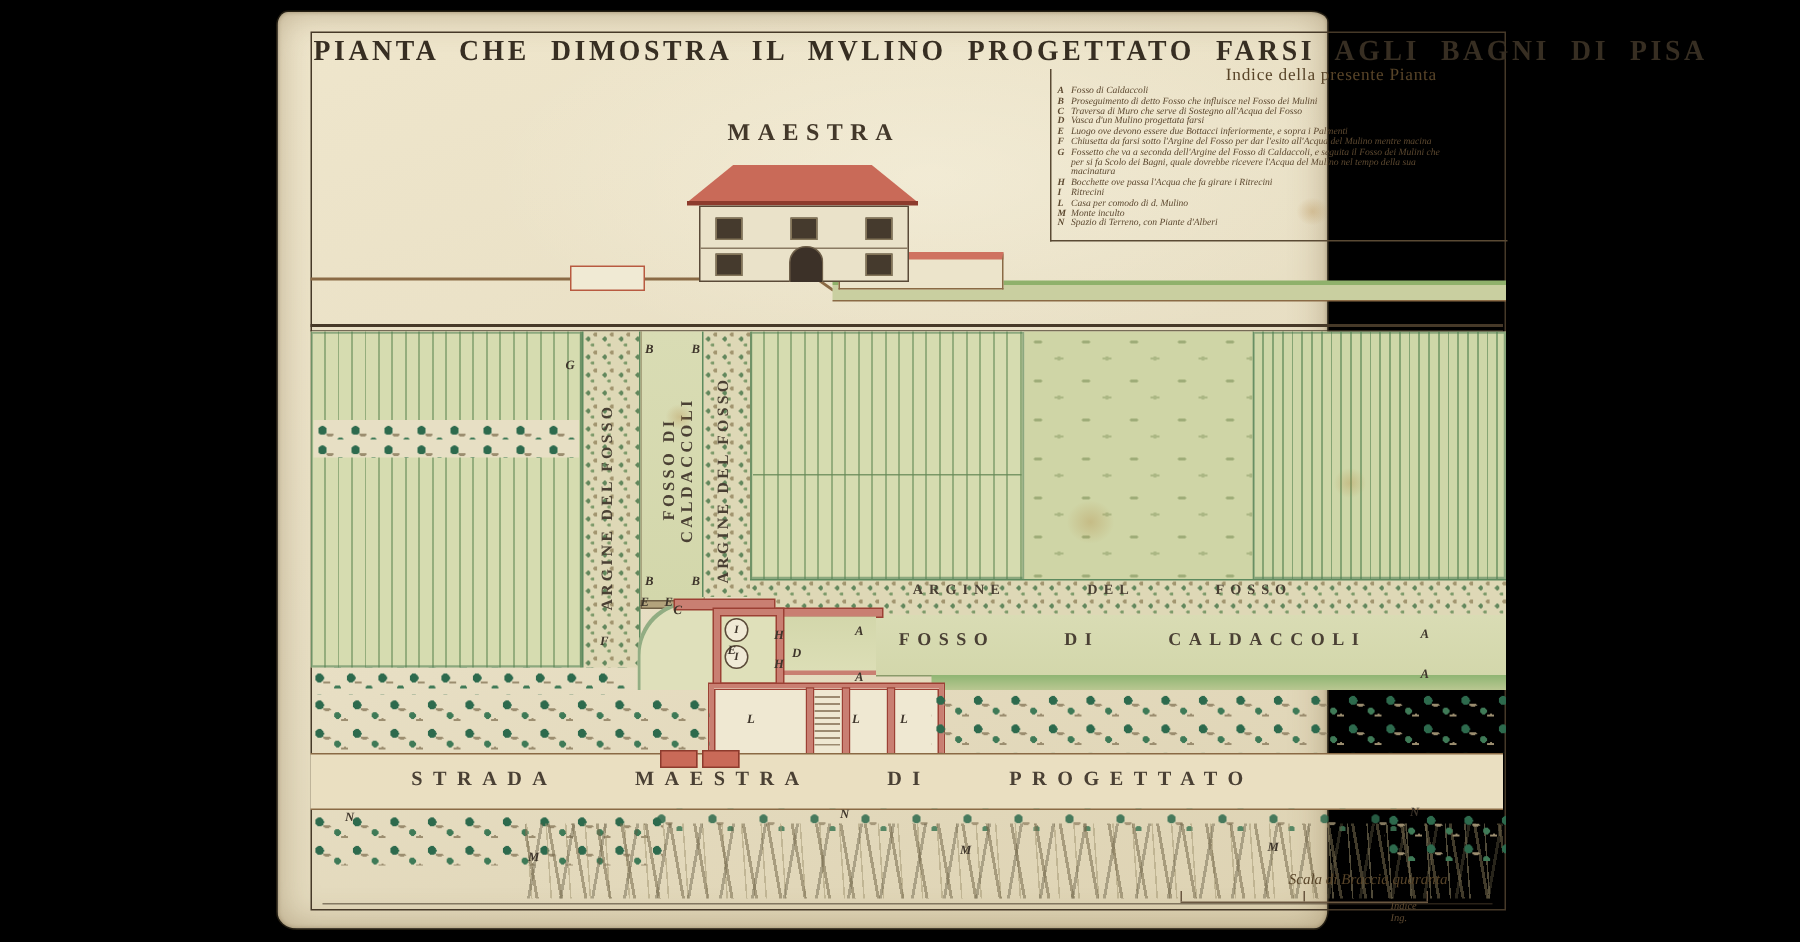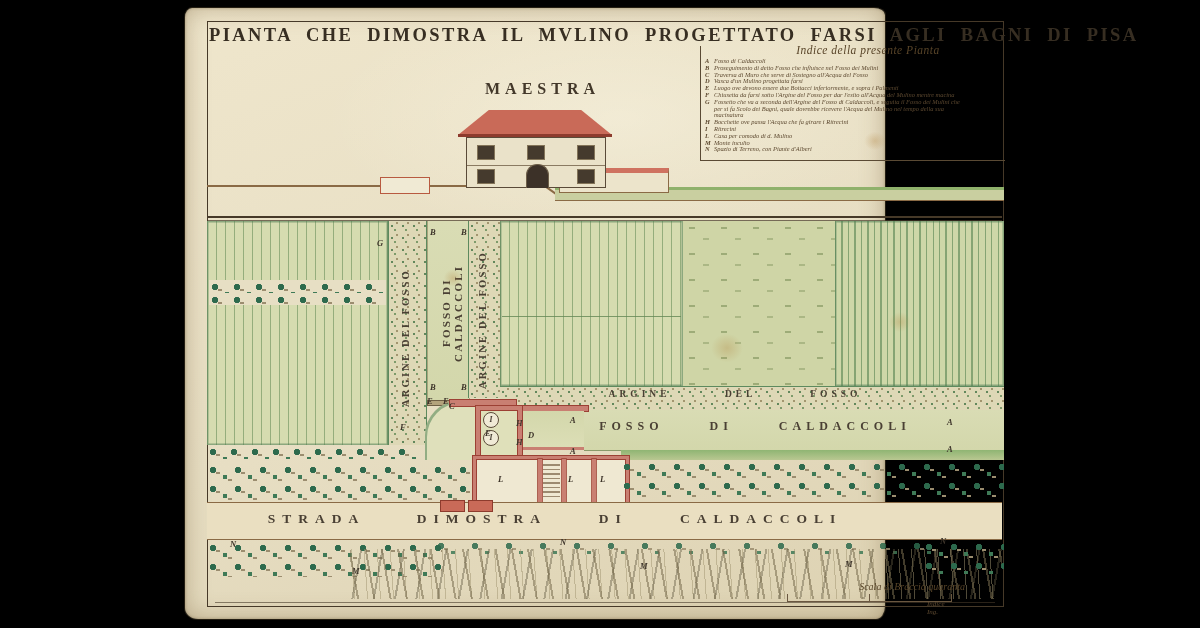--- a/index.html
+++ b/index.html
@@ -22,22 +22,22 @@
          font-size:18.5px;font-weight:bold;letter-spacing:2.4px;word-spacing:7px;color:#372e22;
          white-space:nowrap;transform:scaleY(1.05);}
   .alzato-label{position:absolute;left:300px;top:72px;width:110px;text-align:center;
          font-size:16px;font-weight:bold;letter-spacing:5px;color:#43382a;}
   .pianta-label{position:absolute;left:320px;top:213px;font-size:22px;font-weight:bold;
          letter-spacing:6px;color:#3a3124;}
 
   
   .legend{position:absolute;left:515px;top:38px;width:304px;height:114px;
           border-left:1px solid #5a4a34;border-bottom:1px solid #5a4a34;padding:0;}
-  .legend-title{position:absolute;left:52px;top:-2px;width:230px;text-align:center;
-          font-style:italic;font-size:11.5px;color:#584428;letter-spacing:.5px;}
+  .legend-title{position:absolute;left:27px;top:-2px;width:230px;text-align:right;
+          font-size:11.5px;color:#584428;letter-spacing:.5px;}
   .legend-items{position:absolute;left:4px;top:12px;width:256px;}
   .lg-row{display:flex;font-style:italic;font-size:6.4px;line-height:6.8px;color:#5d4930;}
   .lg-key{width:9px;flex:0 0 9px;font-weight:bold;}
   .lg-text{flex:1;}
 
   
   .ground-left{position:absolute;left:22px;top:177px;width:338px;height:2px;background:#8a6a45;}
   .ground-step{position:absolute;left:356px;top:180px;width:16px;height:2px;background:#8a6a45;transform:rotate(35deg);}
   .ground-band{position:absolute;left:370px;top:179px;width:449px;height:13px;
           background:linear-gradient(#8fb16b 0 3px,#c9cfa0 3px);border-bottom:1.5px solid #8a6a45;}
@@ -260,21 +260,21 @@
       <div class="stairs"></div>
     </div>
 
     <div class="trees" style="left:436px;top:452px;width:383px;height:42px;"></div>
     <div class="trees" style="left:22px;top:437px;width:213px;height:18px;background-size:21px 14px;"></div>
     <div class="trees" style="left:22px;top:455px;width:266px;height:39px;"></div>
 
     <div class="road"></div>
     <div class="culvert" style="left:255px;top:492px;"></div>
     <div class="culvert" style="left:283px;top:492px;"></div>
-    <div class="hlabel strada-label">STRADA DIMOSTRA DI CALDACCOLI</div>
+    <div class="hlabel strada-label">STRADA MAESTRA DI PROGETTATO</div>
 
     <div class="trees sparse" style="left:250px;top:531px;width:500px;height:16px;"></div>
     <div class="trees" style="left:22px;top:533px;width:235px;height:36px;"></div>
     <div class="brush" style="left:165px;top:541px;width:652px;height:50px;"></div>
     <div class="trees" style="left:738px;top:532px;width:81px;height:34px;"></div>
     <div class="rule" style="left:30px;top:593.5px;width:780px;height:.8px;opacity:.6;"></div>
 
     <div class="scale-label">Scala di Braccia quaranta</div>
     <div class="scale-bar">
       <div class="scale-tick" style="left:0;"></div>

